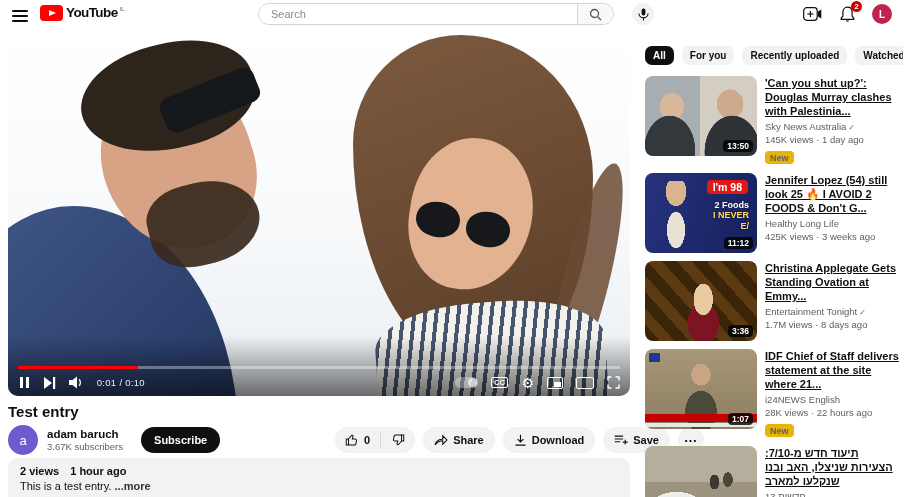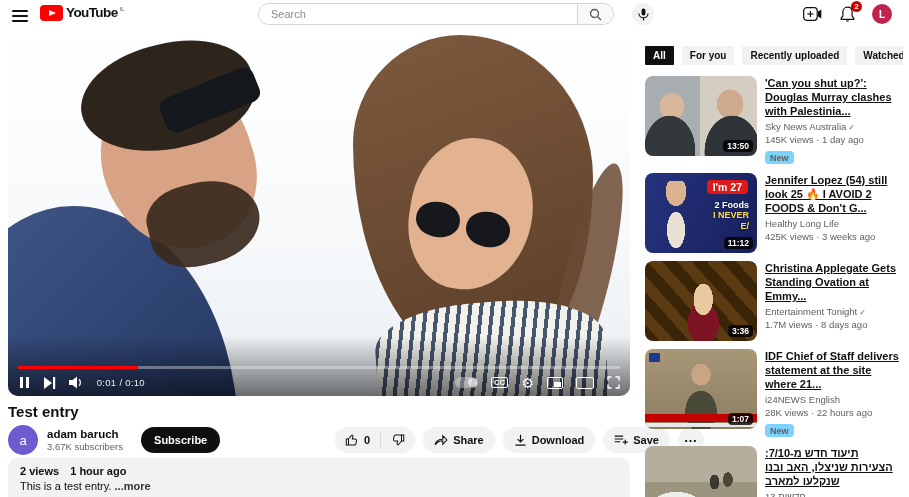--- a/index.html
+++ b/index.html
@@ -102,32 +102,32 @@
   .desc { position:absolute; left:8px; top:458px; width:622px; height:56px; background:#f2f2f2;
           border-radius:10px; padding:7px 12px; font-size:11px; cursor:pointer; }
   .desc-meta { font-weight:bold; }
   .desc-meta span + span { margin-left:8px; }
   .desc-text { margin-top:3px; color:#0f0f0f; }
   .desc-more { font-weight:bold; color:#333; }
 
   
   .sidebar { position:absolute; left:645px; top:46px; width:258px; height:451px; overflow:hidden; }
   .chips { display:flex; gap:8px; margin-bottom:11px; }
-  .chip { background:#f2f2f2; border-radius:1px; padding:4px 8px; font-size:10px; font-weight:bold;
+  .chip { background:#f2f2f2; border-radius:7px; padding:4px 8px; font-size:10px; font-weight:bold;
           white-space:nowrap; cursor:pointer; }
   .chip.active { background:#0f0f0f; color:#fff; }
   .row { display:flex; gap:8px; margin-bottom:8px; cursor:pointer; }
   .thumb { flex:none; width:112px; height:80px; border-radius:8px; position:relative; overflow:hidden; }
   .dur { position:absolute; right:4px; bottom:4px; background:rgba(0,0,0,.8); color:#fff; font-size:8.5px;
          font-weight:bold; padding:1px 4px; border-radius:4px; }
   .rtext { flex:1; min-width:0; }
   .rtitle { font-size:11px; font-weight:bold; line-height:1.28; margin-bottom:3px;text-decoration:underline; }
   .rchan, .rmeta { font-size:9.5px; color:#606060; line-height:1.35; }
   .check { font-size:8px; color:#606060; margin-left:2px; }
-  .new { display:inline-block; background:#7dd3fc; color:#606060; font-size:9px; font-weight:bold;
+  .new { display:inline-block; background:#eab308; color:#606060; font-size:9px; font-weight:bold;
          padding:1.5px 5px; border-radius:4px; margin-top:3px; }
 
   .thumb-0 { background:
       radial-gradient(42px 56px at 22% 92%, #33383d 60%, transparent 61%),
       radial-gradient(20px 22px at 24% 38%, #d8b79a 60%, transparent 61%),
       radial-gradient(46px 60px at 78% 95%, #2e3338 60%, transparent 61%),
       radial-gradient(22px 24px at 76% 35%, #cfa98c 60%, transparent 61%),
       linear-gradient(90deg,#a8adb1 0 49%,#d4cec2 49%); }
   .thumb-1 { background:linear-gradient(110deg,#26337e,#17205c);
              font-family:"Liberation Sans", sans-serif; }
@@ -338,21 +338,21 @@
       <div class="rtitle">'Can you shut up?': Douglas Murray clashes with Palestinia...</div>
       <div class="rchan"><span>Sky News Australia</span><span class="check">✓</span></div>
       <div class="rmeta">145K views · 1 day ago</div>
       <div class="new">New</div>
     </div>
   </div>
 
   <div class="row">
     <div class="thumb thumb-1">
       <div class="jlo-fig"></div>
-      <div class="jlo-badge">I'm 27</div>
+      <div class="jlo-badge">I'm 98</div>
       <div class="jlo-lines">
         <div>2 Foods</div>
         <div>I NEVER</div>
         <div>E/</div>
       </div>
       <div class="dur">11:12</div>
     </div>
     <div class="rtext">
       <div class="rtitle">Jennifer Lopez (54) still look 25 🔥 I AVOID 2 FOODS &amp; Don't G...</div>
       <div class="rchan">Healthy Long Life</div>

